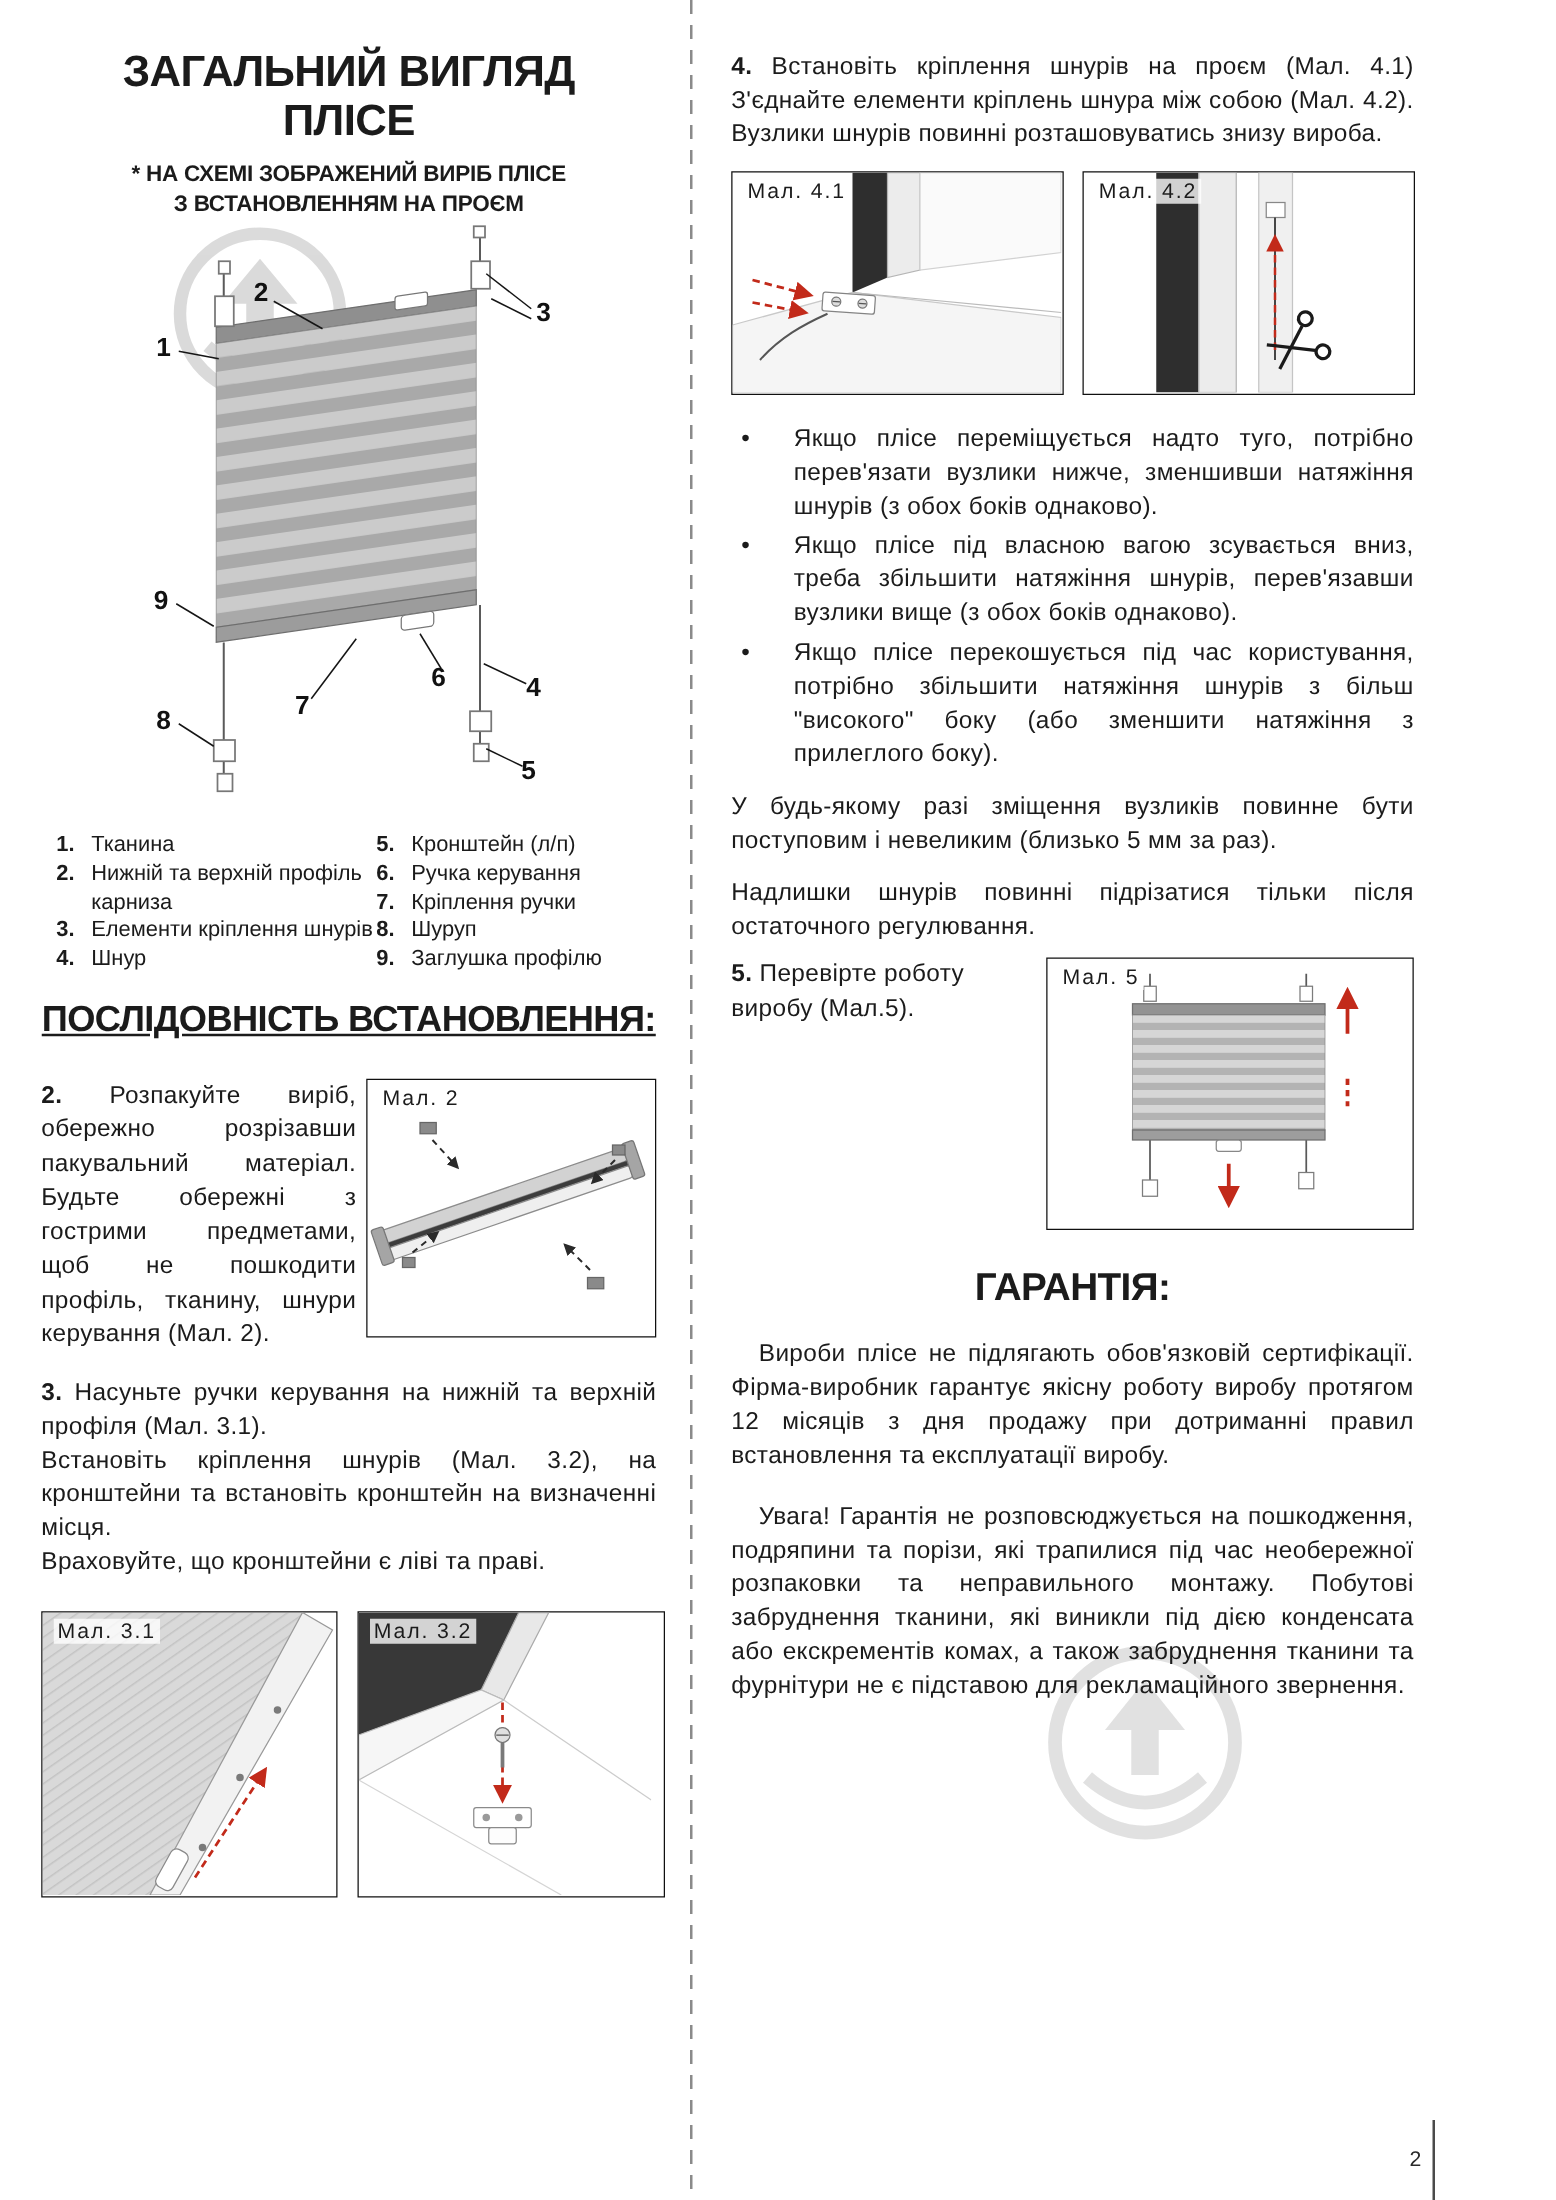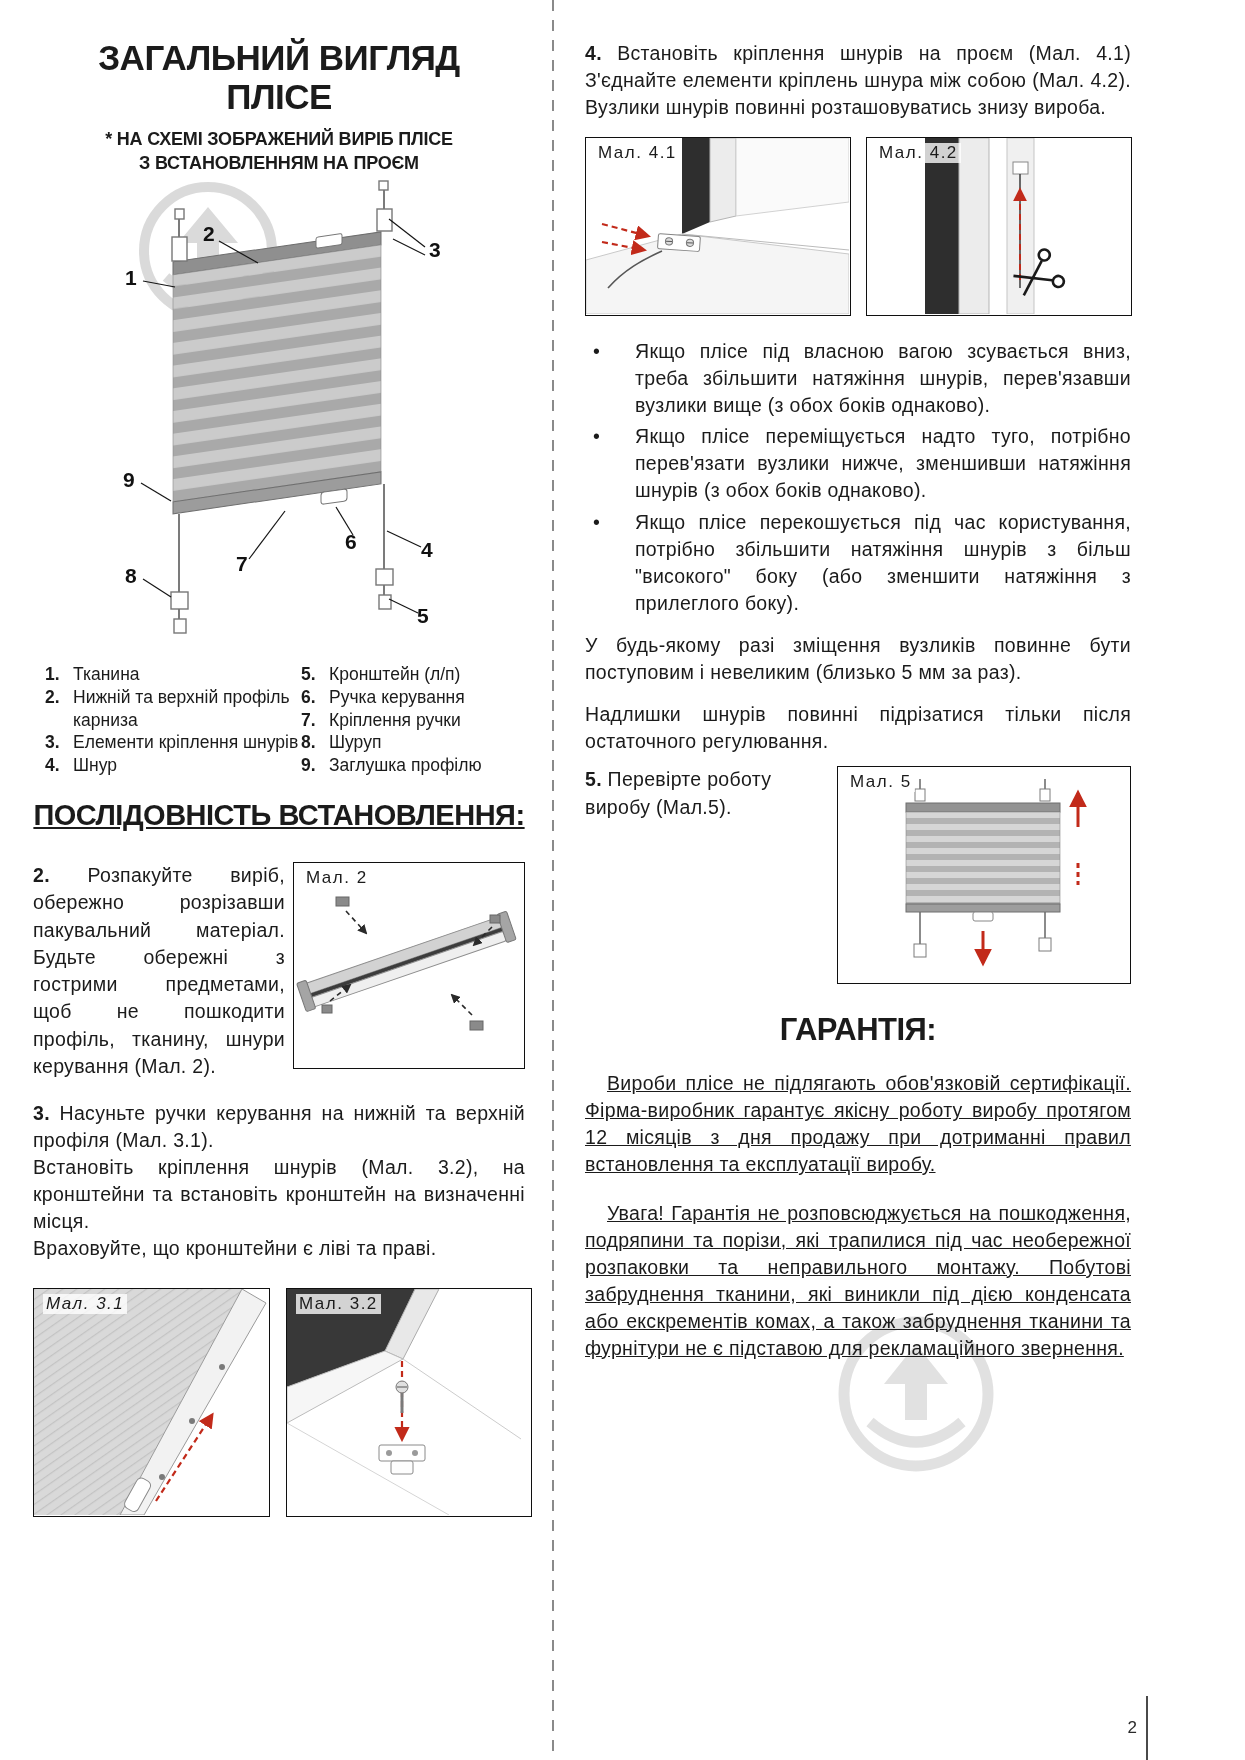--- a/index.html
+++ b/index.html
@@ -46,21 +46,21 @@
   .bullets { margin-top:22px; list-style:none; }
   .bullets li { position:relative; padding-left:50px; margin-bottom:5px; font-size:19.5px; line-height:1.38; text-align:justify; letter-spacing:0.3px; }
   .bullets li::before { content:"\2022"; position:absolute; left:8px; top:0; }
 
   .note { margin-top:15px; }
 
   .step5-row { display:flex; margin-top:12px; justify-content:space-between; align-items:flex-start; }
   .step5-text { width:238px; font-size:19.5px; line-height:1.4; letter-spacing:0.3px; }
 
   h2.warranty { font-size:31px; font-weight:bold; text-align:center; margin-top:28px; letter-spacing:-0.5px; }
-  .warr { margin-top:22px;text-decoration:underline; }
+  .warr { margin-top:22px; }
   .warr-indent { text-indent:22px; }
 
   .watermark2 { position:absolute; left:826px; top:1304px; z-index:-1; }
 
   .pagenum { position:absolute; right:108px; bottom:22px; font-size:17px; color:#2a2a2a; }
   .pn-line { position:absolute; right:97px; bottom:0; width:2px; height:64px; background:#4a4a4a; }
   b.stepnum { font-weight:bold; }
 </style>
 </head>
 <body>
@@ -233,21 +233,21 @@
     <div class="bodytxt step3">
       <div>
         <b class="stepnum">3.</b>
         <span>Насуньте ручки керування на нижній та верхній профіля (Мал. 3.1).</span>
       </div>
       <div>Встановіть кріплення шнурів (Мал. 3.2), на кронштейни та встановіть кронштейн на визначенні місця.</div>
       <div>Враховуйте, що кронштейни є ліві та праві.</div>
     </div>
 
     <div class="figrow">
-      <div class="figure" style="width:237px;height:229px;font-style:italic;">
+      <div class="figure" style="width:237px;height:229px;">
         <span class="fig-label">Мал. 3.1</span>
         <svg width="234" height="226" viewBox="0 0 234 226">
           <defs>
             <pattern id="hatch31" width="8" height="8" patternTransform="rotate(55)" patternUnits="userSpaceOnUse">
               <rect width="8" height="8" fill="#d9d9d9"></rect>
               <line x1="0" y1="0" x2="0" y2="8" stroke="#c3c3c3" stroke-width="2.4"></line>
             </pattern>
             <marker id="ar31" viewBox="0 0 10 10" refX="8" refY="5" markerWidth="7" markerHeight="7" orient="auto">
                 <path d="M0,0L10,5L0,10z" fill="#c22a1a"></path>
               </marker>
@@ -349,22 +349,22 @@
             <line x1="182" y1="128" x2="150" y2="150"></line>
             <line x1="182" y1="150" x2="150" y2="128"></line>
             <circle cx="187" cy="124" r="5.5"></circle>
             <circle cx="187" cy="154" r="5.5"></circle>
           </g>
         </svg>
       </div>
     </div>
 
     <ul class="bullets">
+      <li>Якщо плісе переміщується надто туго, потрібно перев'язати вузлики нижче, зменшивши натяжіння шнурів (з обох боків однаково).</li>
       <li>Якщо плісе під власною вагою зсувається вниз, треба збільшити натяжіння шнурів, перев'язавши вузлики вище (з обох боків однаково).</li>
-      <li>Якщо плісе переміщується надто туго, потрібно перев'язати вузлики нижче, зменшивши натяжіння шнурів (з обох боків однаково).</li>
       <li>Якщо плісе перекошується під час користування, потрібно збільшити натяжіння шнурів з більш "високого" боку (або зменшити натяжіння з прилеглого боку).</li>
     </ul>
 
     <p class="bodytxt note">У будь-якому разі зміщення вузликів повинне бути поступовим і невеликим (близько 5 мм за раз).</p>
     <p class="bodytxt note">Надлишки шнурів повинні підрізатися тільки після остаточного регулювання.</p>
 
     <div class="step5-row">
       <p class="step5-text">
         <b class="stepnum">5.</b>
         <span>Перевірте роботу виробу (Мал.5).</span>

